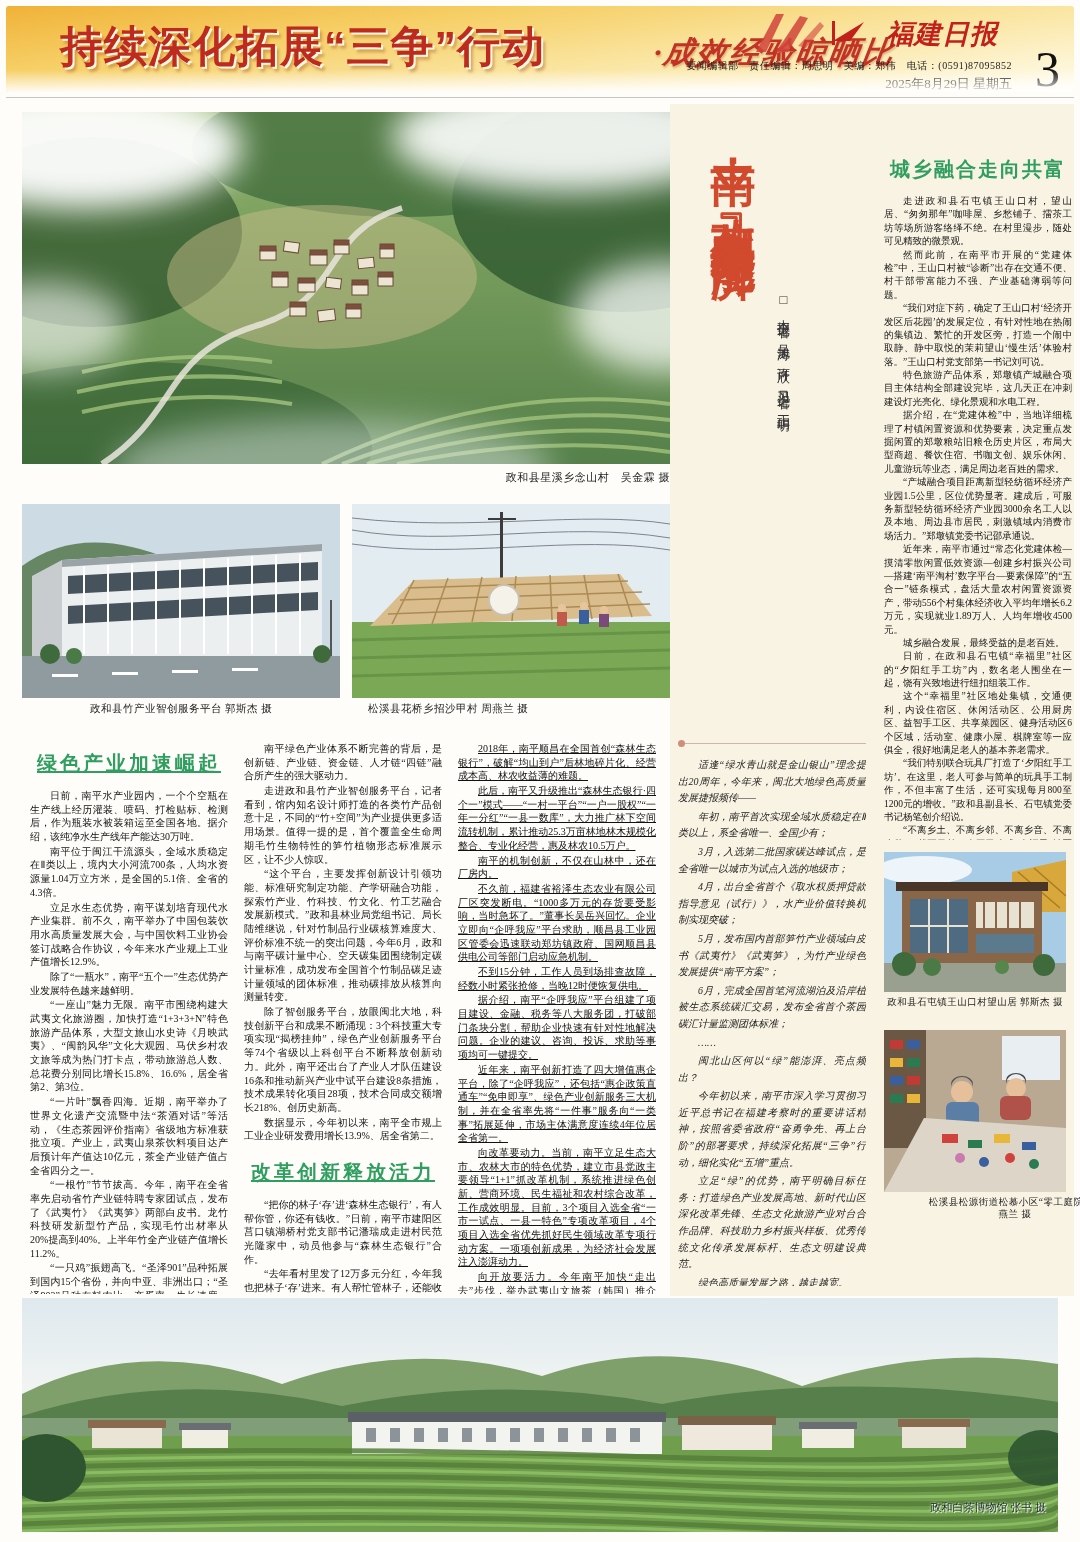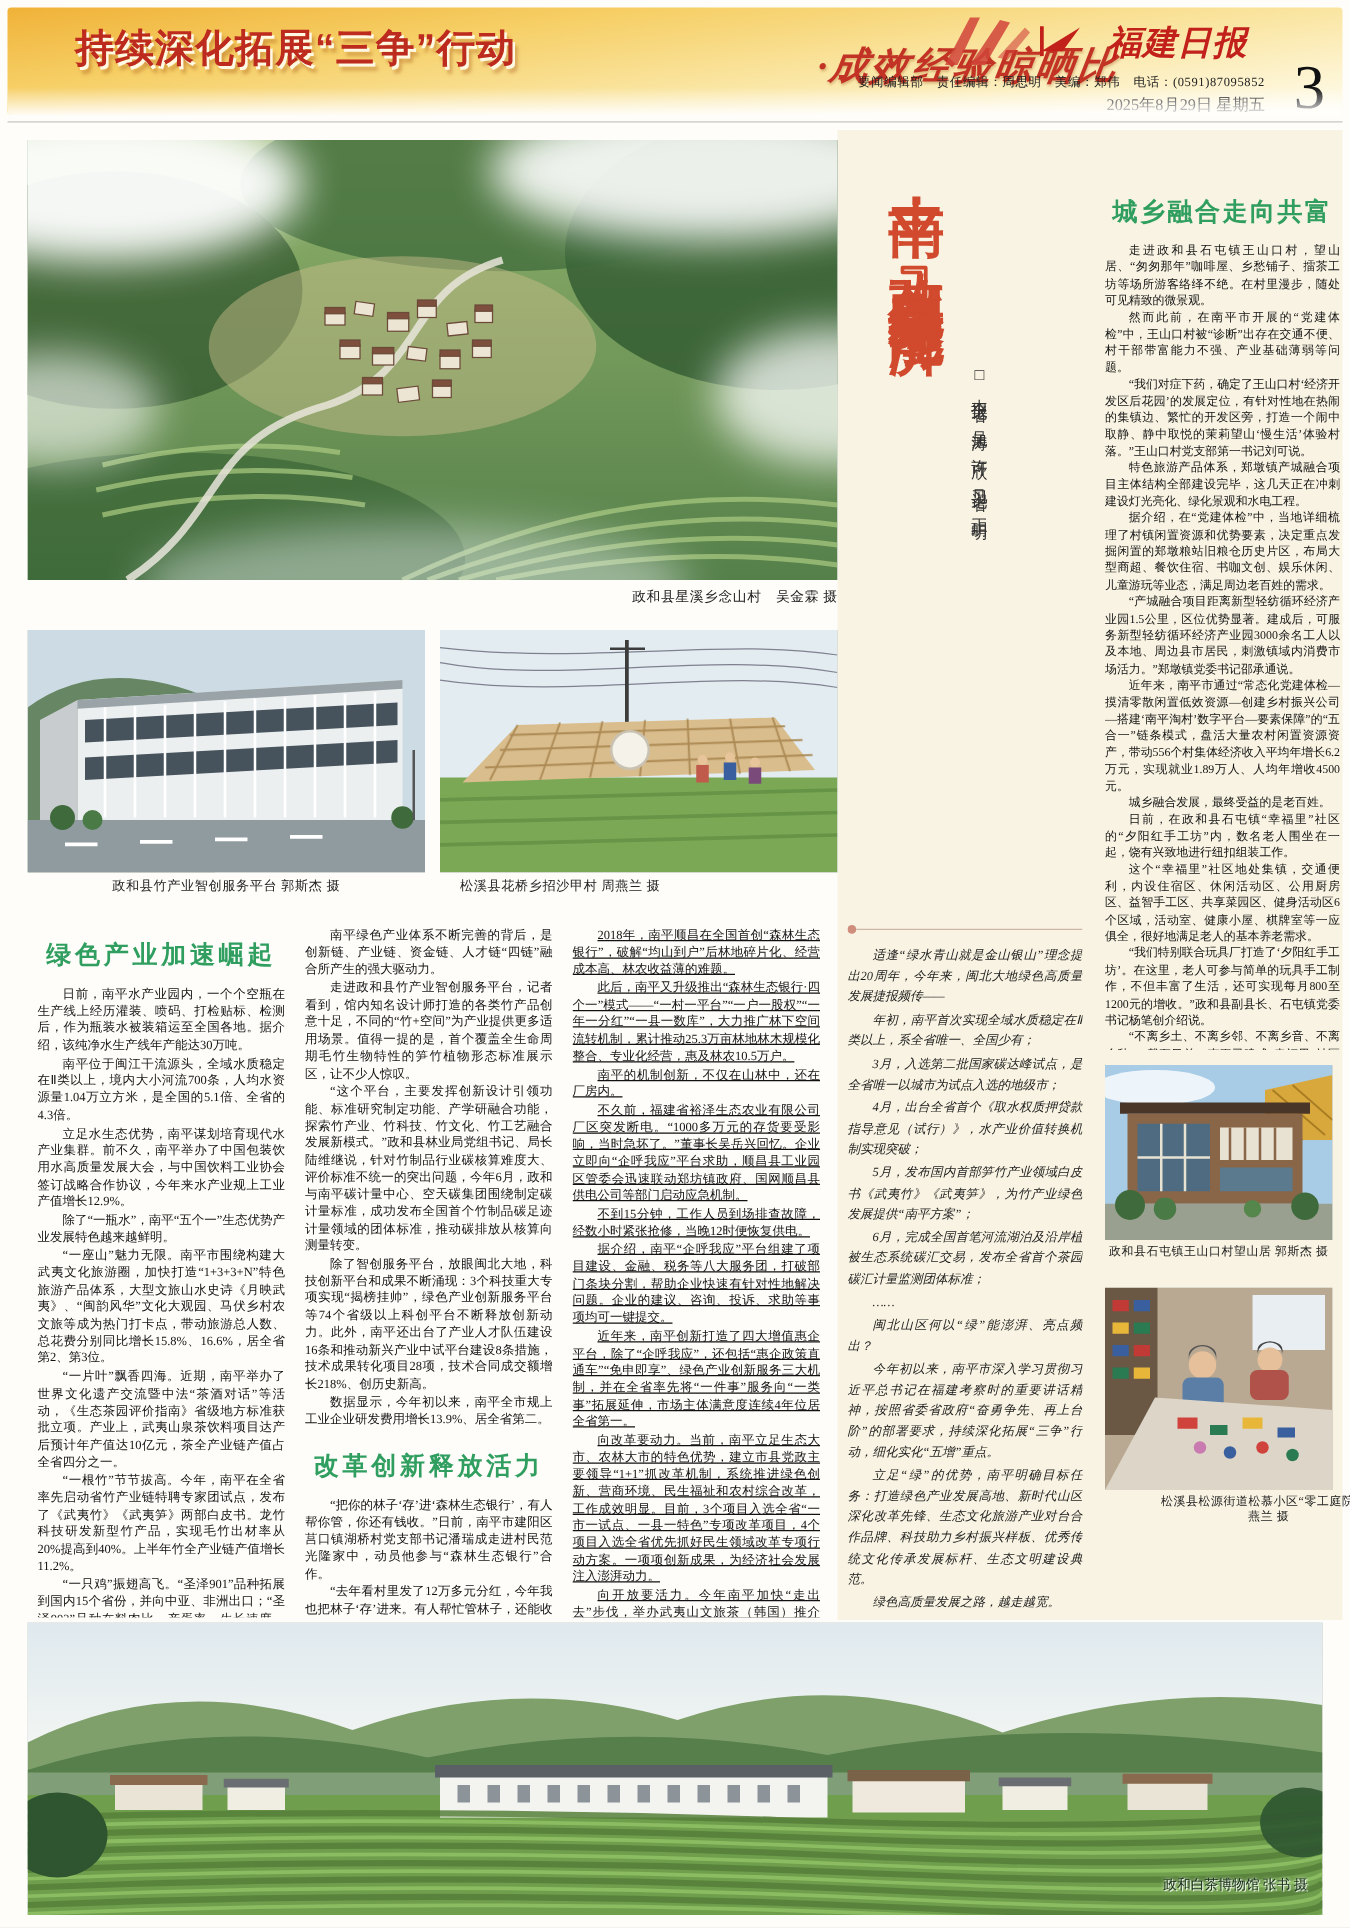--- a/index.html
+++ b/index.html
@@ -4,21 +4,21 @@
 <style>
   html,body{margin:0;padding:0;background:#e9e9e9;}
   .page{position:relative;width:1080px;height:1542px;margin:0 auto;background:#fefdfa;
         font-family:"Liberation Serif",serif;color:#111;overflow:hidden;}
   
   .banner{position:absolute;left:6px;top:6px;width:1068px;height:86px;border-radius:3px;
     background:linear-gradient(173deg,#f0b238 0%,#f6cf66 30%,#fae6a4 62%,#fffdf0 100%);overflow:hidden;}
   .banner:after{content:"";position:absolute;left:0;bottom:0;width:100%;height:22px;
     background:linear-gradient(0deg,rgba(255,255,255,.9),rgba(255,255,255,0));}
   .banner-title{position:absolute;left:54px;top:12px;font-family:"Liberation Sans",sans-serif;
-    font-weight:900;font-size:31px;letter-spacing:1px;color:#bd2a1e;
+    font-weight:900;font-size:43px;letter-spacing:1px;color:#bd2a1e;
     text-shadow:2px 2px 0 #fff8e2,4px 5px 3px rgba(150,60,5,.35);}
   .banner-subtitle{position:absolute;left:648px;top:26px;font-size:31px;font-weight:bold;font-style:italic;
     color:#c23325;transform:skewX(-8deg);letter-spacing:2px;text-shadow:1px 2px 2px rgba(150,60,5,.3);}
   .masthead{position:absolute;right:76px;top:10px;display:flex;align-items:center;gap:20px;}
   .masthead-text{font-weight:900;font-size:27px;color:#c2201a;font-style:italic;letter-spacing:1px;}
   .brush-icon{position:absolute;right:250px;top:6px;}
   .editor-line{position:absolute;right:62px;top:53px;font-size:10px;color:#222;letter-spacing:.5px;white-space:nowrap;}
   .date-line{position:absolute;right:62px;top:69px;font-size:13px;color:#111;}
   .page-number{position:absolute;right:14px;top:34px;font-size:50px;color:#111;font-family:"Liberation Serif",serif;}
   .banner-rule{position:absolute;left:6px;top:97px;width:1068px;border-top:1px solid #c6c6c6;}
@@ -30,21 +30,21 @@
   .caption{position:absolute;font-size:11px;color:#222;letter-spacing:.5px;}
   .caption.small{font-size:9.5px;line-height:1.3;}
   
   .headline-v{position:absolute;left:706px;top:126px;height:645px;writing-mode:vertical-rl;text-orientation:upright;
     font-family:"Liberation Sans",sans-serif;font-weight:900;font-size:45px;line-height:1.2;letter-spacing:4px;color:#d14a2e;}
   .byline-v{position:absolute;left:774px;top:292px;height:480px;writing-mode:vertical-rl;text-orientation:upright;
     font-size:13px;letter-spacing:2px;color:#333;}
   
   .col{position:absolute;top:742px;height:552px;overflow:hidden;}
   .col h2{margin:8px 0 12px;text-align:center;font-family:"Liberation Sans",sans-serif;
-    font-size:20px;letter-spacing:3px;color:#2f9e5f;font-weight:bold;}
+    font-size:20px;letter-spacing:3px;color:#2f9e5f;font-weight:bold;text-decoration:underline;}
   .col h2.mid{margin-top:16px;}
   .bp{font-size:10px;line-height:1.37;text-align:justify;text-indent:2em;margin:0 0 1px;color:#131313;}
   
   .sidebar{position:absolute;left:678px;top:738px;width:188px;height:548px;overflow:hidden;}
   .rule-dot{display:flex;align-items:center;margin:2px 0 10px;}
   .rule-dot .dot{width:7px;height:7px;border-radius:50%;background:#cf8d7c;flex:none;}
   .rule-dot .line{height:1px;background:#cdb6a8;flex:1;}
   .sp{font-size:10px;line-height:1.66;font-style:italic;text-align:justify;text-indent:2em;margin:0 0 2px;color:#1b1b1b;}
   
   .rightcol{position:absolute;left:884px;top:150px;width:188px;height:690px;overflow:hidden;}

